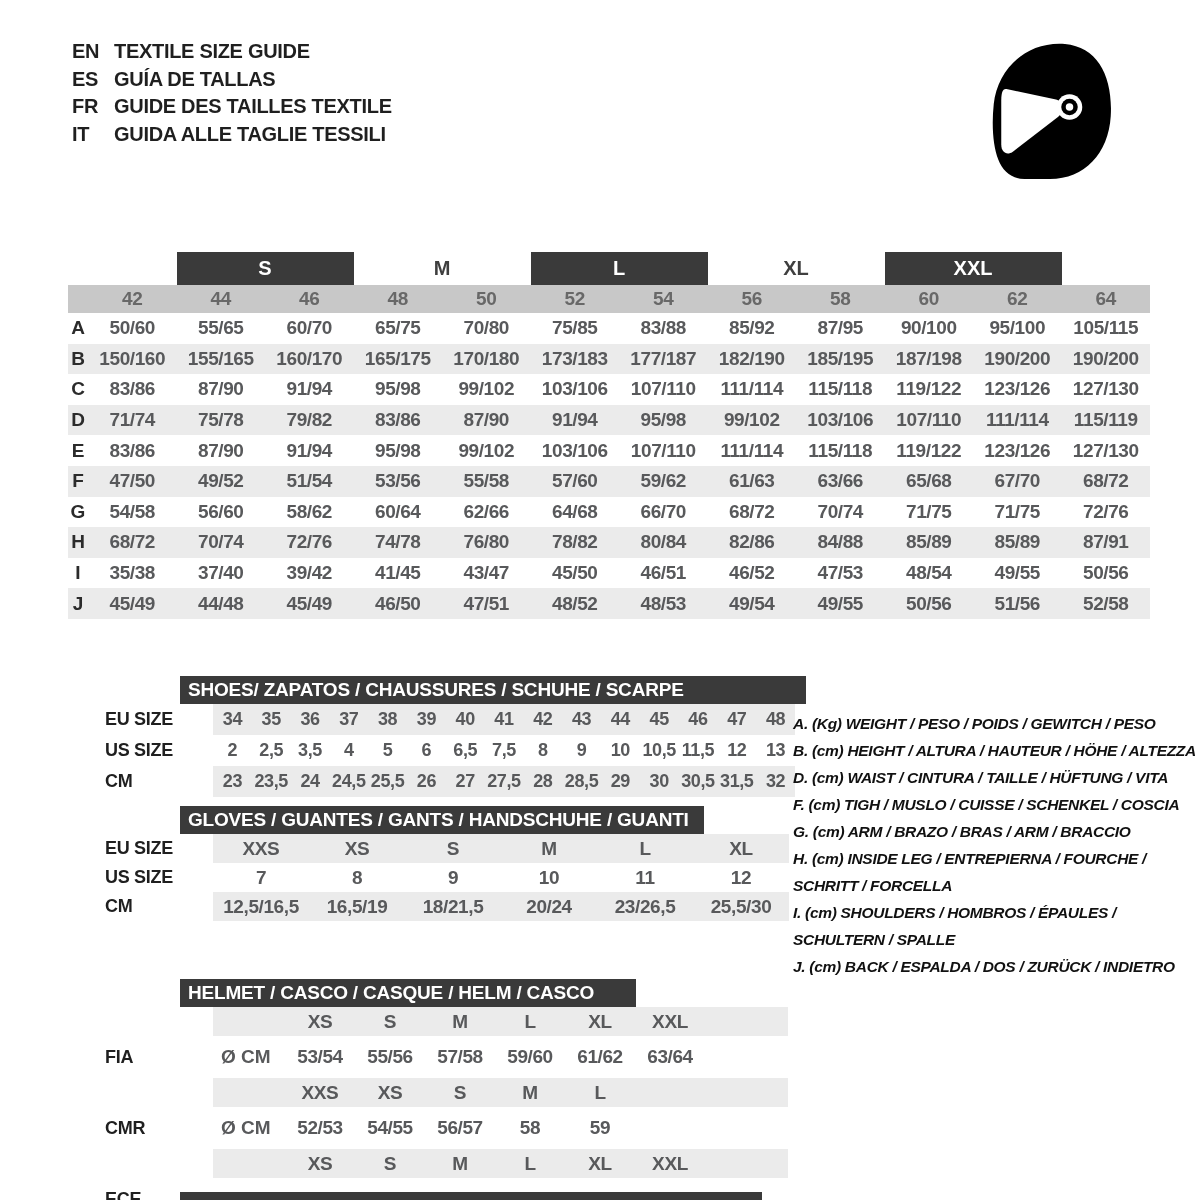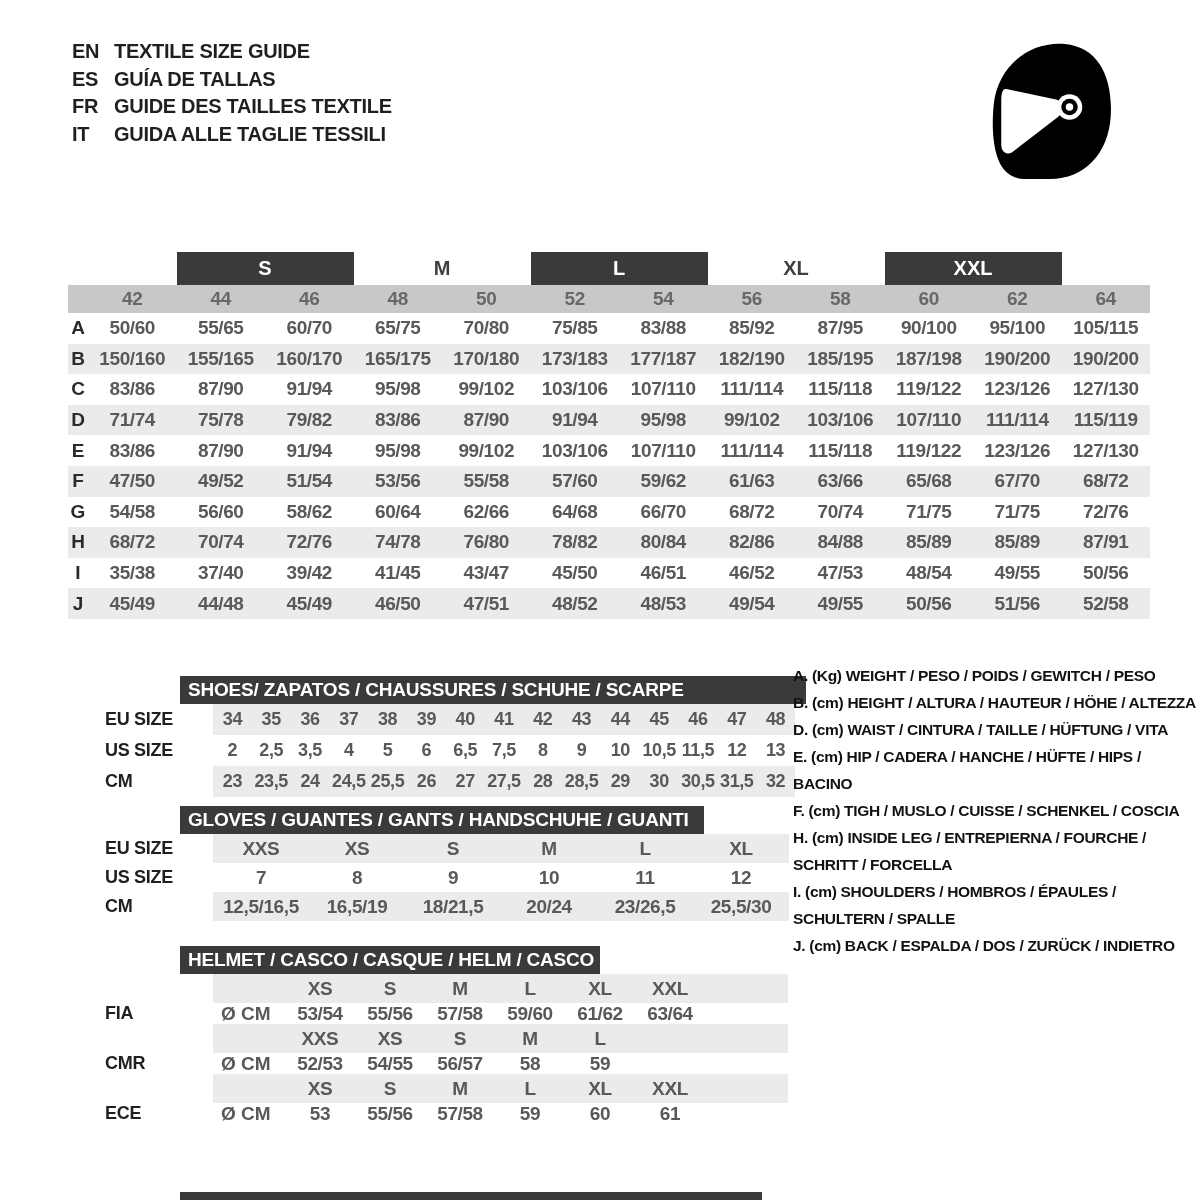--- a/index.html
+++ b/index.html
@@ -47,29 +47,29 @@
   .sh-col{flex:1;display:flex;align-items:center;justify-content:center;font-size:18px;font-weight:bold;color:var(--val);letter-spacing:-0.4px;}
   
   .gloves{position:absolute;left:68px;top:806px;width:700px;}
   .gloves .sec-title{width:524px;}
   .gl-row{display:flex;height:29px;}
   .gl-band{width:580px;display:flex;}
   .gl-band.stripe{background:var(--stripe);}
   .gl-col{flex:0 0 96px;display:flex;align-items:center;justify-content:center;font-size:19px;font-weight:bold;color:var(--val);letter-spacing:-0.4px;}
   
   .helmet-tbl{position:absolute;left:68px;top:946px;width:720px;}
-  .helmet-tbl .sec-title{width:420px;}
+  .helmet-tbl .sec-title{width:456px;margin-top:33px;}
   .hl-band-row{display:flex;height:29px;}
   .hl-band{width:600px;display:flex;background:var(--stripe);}
-  .hl-row{display:flex;height:21px;text-align:center;}
+  .hl-row{display:flex;height:42px;text-align:center;}
   .hl-vals{width:600px;display:flex;}
   .hl-unit{flex:0 0 72px;display:flex;align-items:center;padding-left:8px;font-size:19px;font-weight:bold;color:var(--val);}
   .hl-col{flex:0 0 70px;display:flex;align-items:center;justify-content:center;font-size:19px;font-weight:bold;color:var(--val);letter-spacing:-0.4px;}
   
-  .legend{position:absolute;left:793px;top:662px;width:404px;}
+  .legend{position:absolute;left:793px;top:710px;width:404px;font-style:italic;}
   .legend-item{font-size:15.5px;font-weight:bold;line-height:27px;color:#111;letter-spacing:-0.3px;}
   
   .bottom-bar{position:absolute;left:180px;top:1192px;width:582px;height:8px;background:var(--dark);}
 </style>
 </head>
 <body>
 
 <div class="lang-block">
   <div class="lang-line">
     <span class="lang-code">EN</span>
@@ -508,20 +508,20 @@
         </div>
     </div>
   </div>
 </div>
 
 <div class="legend">
 
 <div class="legend-item">A. (Kg) WEIGHT / PESO / POIDS / GEWITCH / PESO</div>
     <div class="legend-item">B. (cm) HEIGHT / ALTURA / HAUTEUR / HÖHE / ALTEZZA</div>
     <div class="legend-item">D. (cm) WAIST / CINTURA / TAILLE / HÜFTUNG / VITA</div>
-    <div class="legend-item">E. (cm) HIP / CADERA / HANCHE / HÜFTE / HIPS / BACINO</div>
     <div class="legend-item">F. (cm) TIGH / MUSLO / CUISSE / SCHENKEL / COSCIA</div>
+    <div class="legend-item">G. (cm) ARM / BRAZO / BRAS / ARM / BRACCIO</div>
     <div class="legend-item">H. (cm) INSIDE LEG / ENTREPIERNA / FOURCHE / SCHRITT / FORCELLA</div>
     <div class="legend-item">I. (cm) SHOULDERS / HOMBROS / ÉPAULES / SCHULTERN / SPALLE</div>
     <div class="legend-item">J. (cm) BACK / ESPALDA / DOS / ZURÜCK / INDIETRO</div>
   </div>
 
 <div class="bottom-bar"></div>
 
 </body></html>

